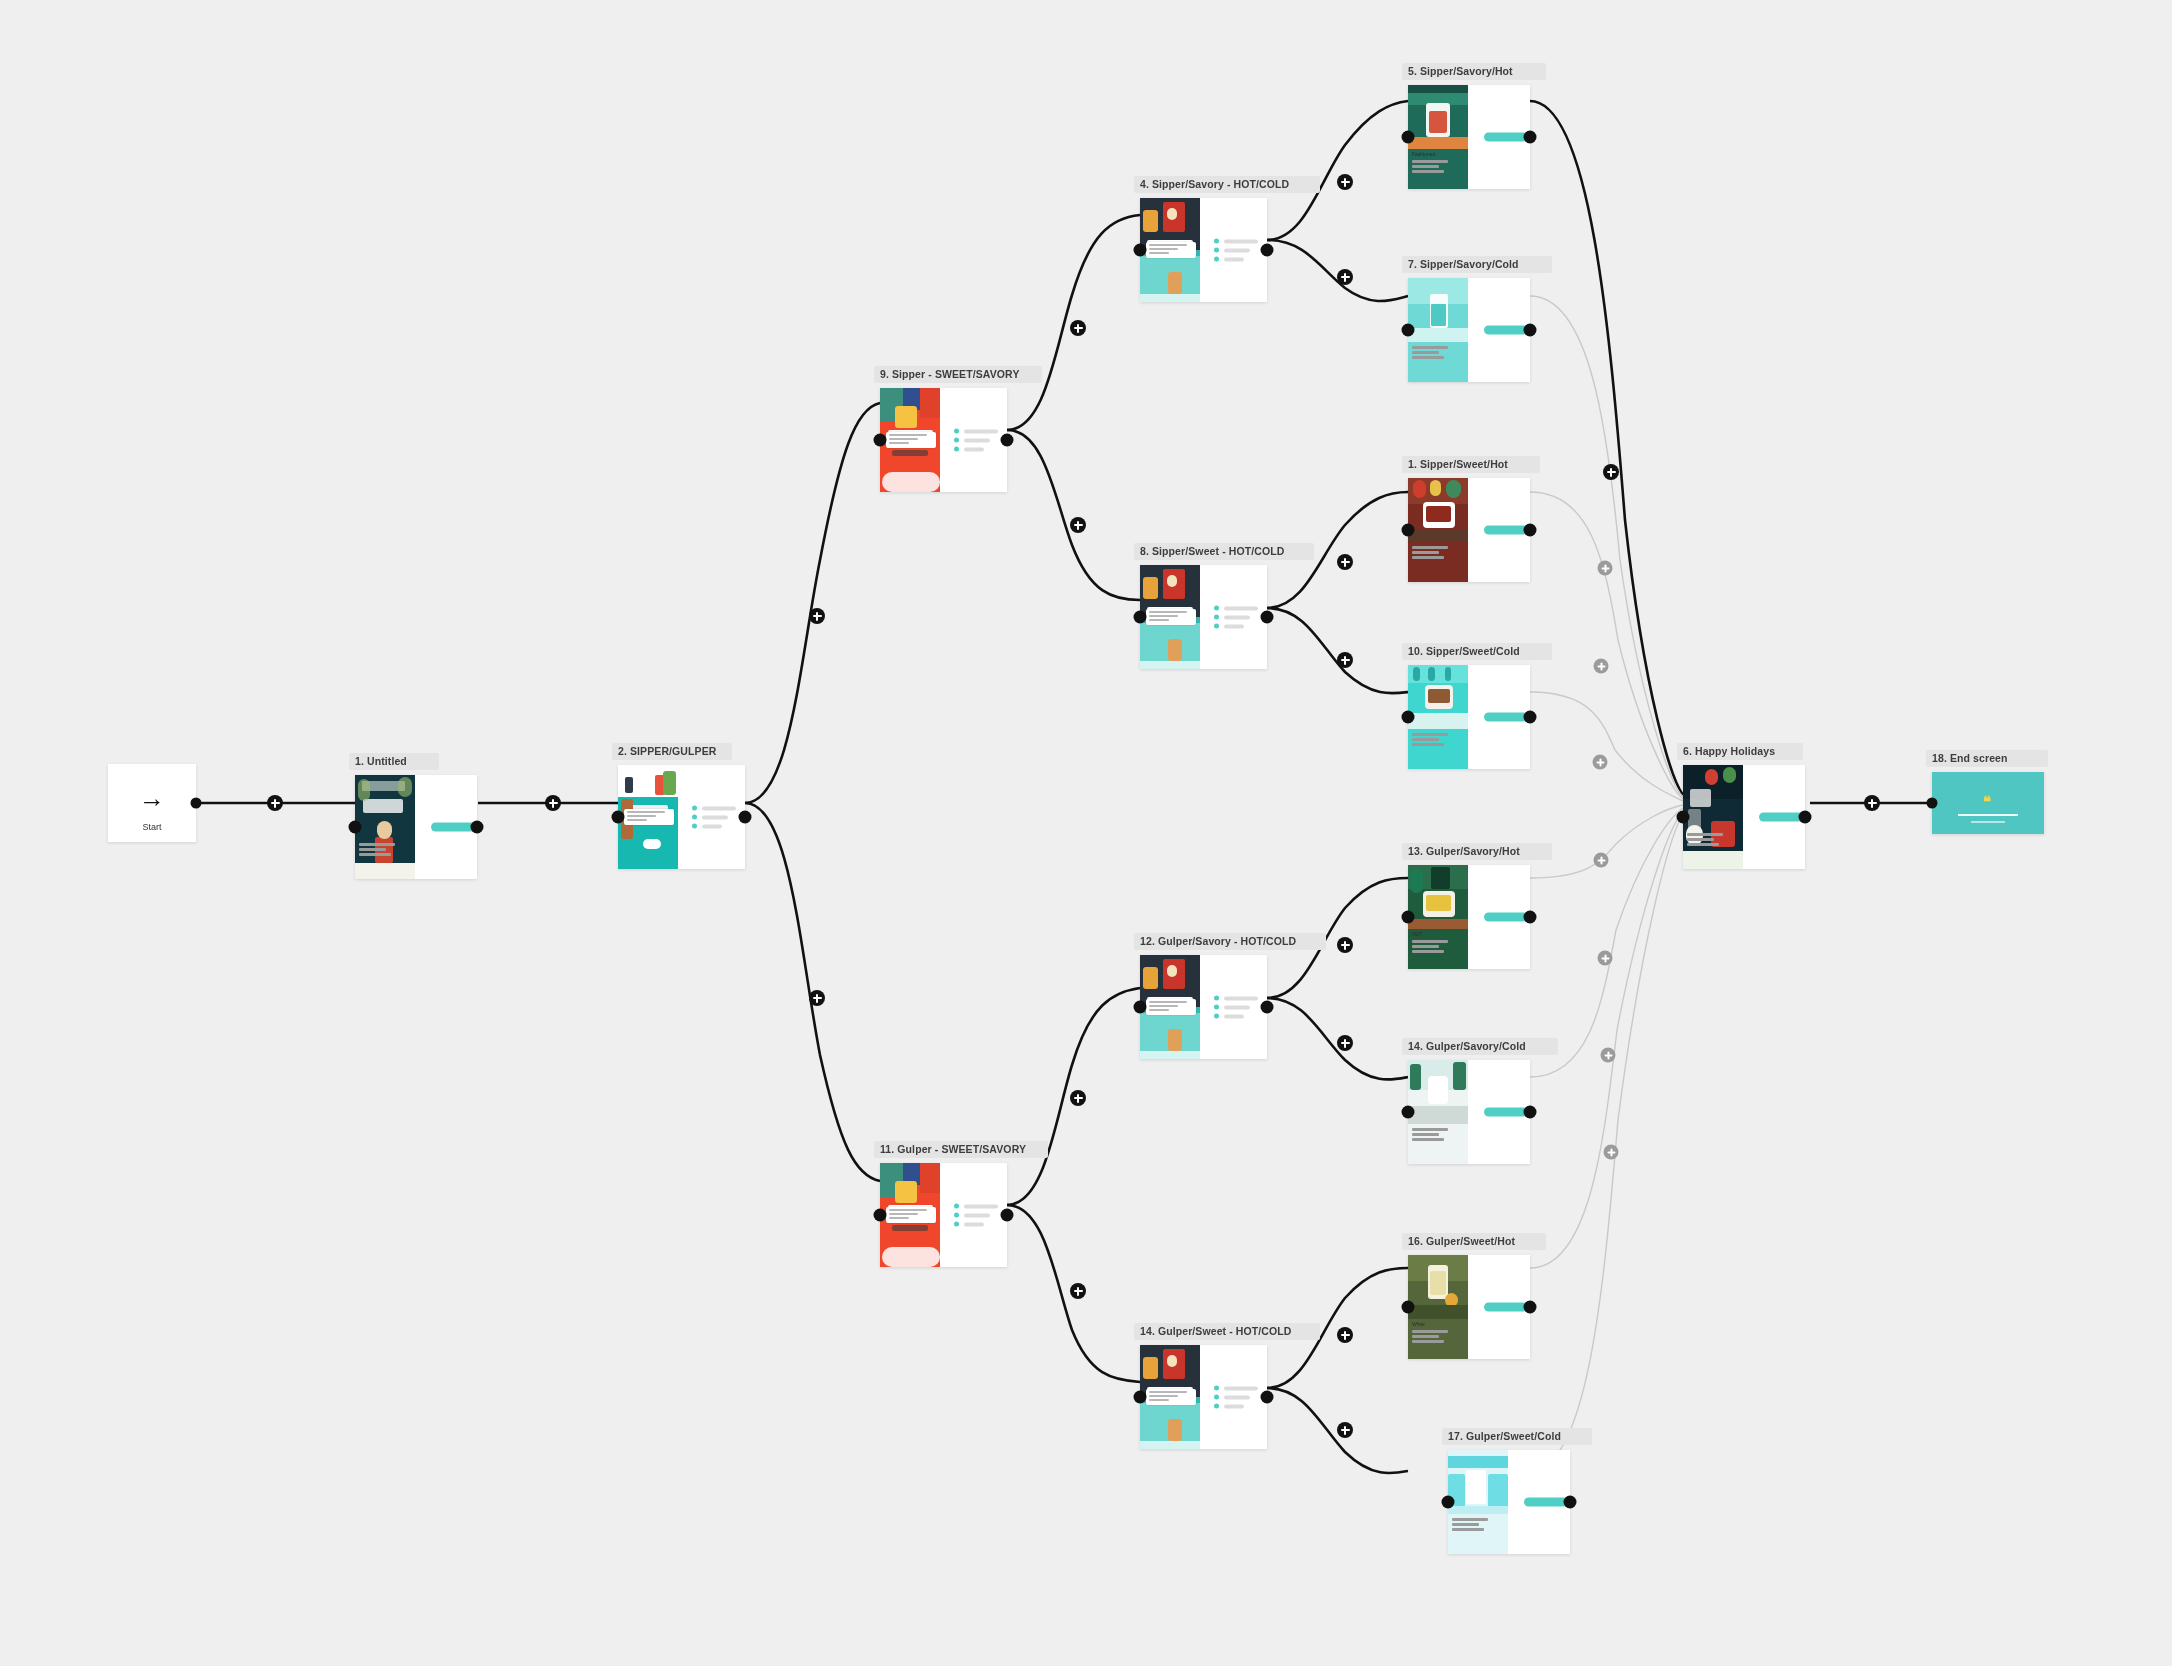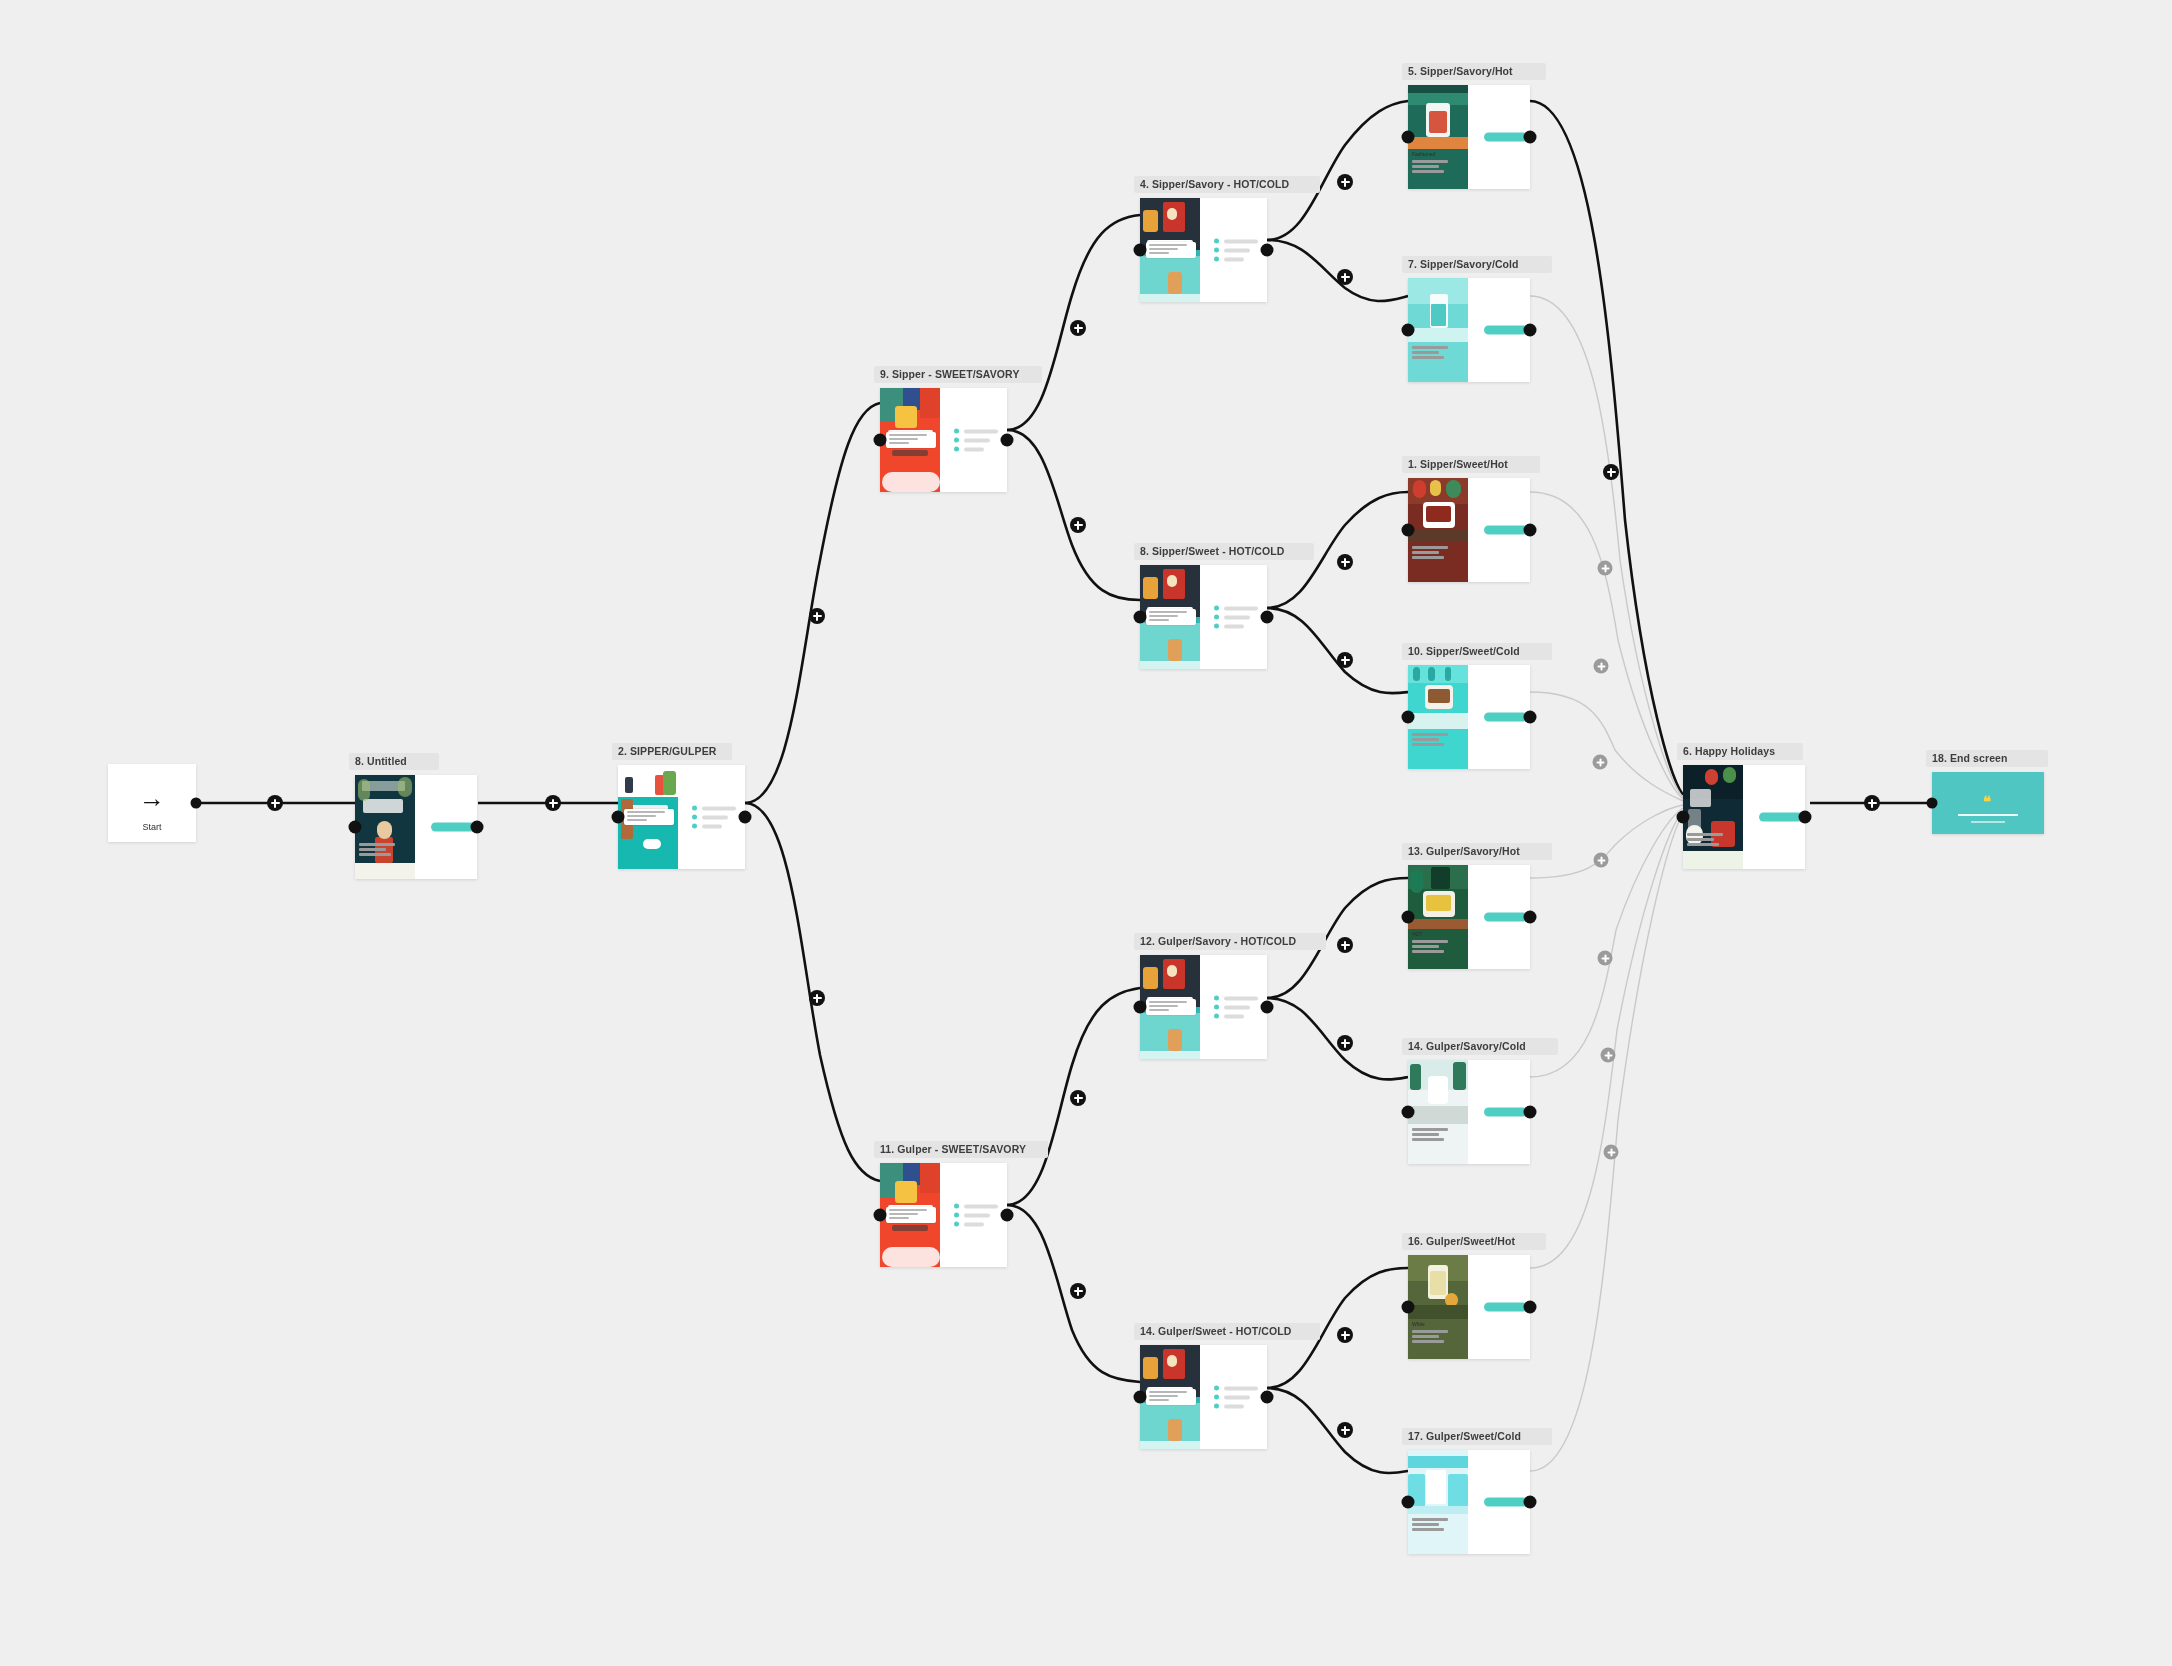--- a/index.html
+++ b/index.html
@@ -186,21 +186,21 @@
   <div class="plus gray" style="left:1605px;top:568px"></div>
   <div class="plus gray" style="left:1601px;top:666px"></div>
   <div class="plus gray" style="left:1600px;top:762px"></div>
   <div class="plus gray" style="left:1601px;top:860px"></div>
   <div class="plus gray" style="left:1605px;top:958px"></div>
   <div class="plus gray" style="left:1608px;top:1055px"></div>
   <div class="plus gray" style="left:1611px;top:1152px"></div>
 
 <div class="node" style="left: 355px; top: 775px;">
       <div class="node-title-bg" style="width: 90px;"></div>
-      <div class="node-title">8. Untitled</div>
+      <div class="node-title">1. Untitled</div>
       <div class="card" style="width: 122px; height: 104px;">
         <div class="thumb" style="width: 60px; height: 104px;">
           <div class="art" style="background: rgb(17, 54, 63);">
             <div style="position: absolute; left: 11.1111%; top: 5.76923%; width: 72.2222%; height: 9.61538%; background: rgb(233, 243, 234); border-radius: 1px; opacity: 0.55;"></div>
             <div style="position: absolute; left: 13.8889%; top: 23.0769%; width: 66.6667%; height: 13.4615%; background: rgb(255, 255, 255); border-radius: 2px; opacity: 0.8;"></div>
             <div style="position: absolute; left: 33.3333%; top: 59.6154%; width: 30.5556%; height: 25%; background: rgb(201, 68, 47); border-radius: 2px;"></div>
             <div style="position: absolute; left: 36.1111%; top: 44.2308%; width: 25%; height: 17.3077%; background: rgb(232, 201, 160); border-radius: 9px;"></div>
             <div style="position: absolute; left: 5.55556%; top: 3.84615%; width: 19.4444%; height: 21.1538%; background: rgb(157, 189, 110); border-radius: 7px; opacity: 0.6;"></div>
             <div style="position: absolute; left: 72.2222%; top: 1.92308%; width: 22.2222%; height: 19.2308%; background: rgb(157, 189, 110); border-radius: 8px; opacity: 0.6;"></div>
             <div style="position: absolute; left: 0%; top: 84.6154%; width: 100%; height: 15.3846%; background: rgb(243, 243, 236); border-radius: 0px;"></div>
@@ -690,21 +690,21 @@
           </div>
           <div class="cap" style="top: 66px;"><span>White</span><b style="width:70%"></b><b style="width:52%"></b><b style="width:62%"></b></div>
         </div>
         <div class="detail">
           <div class="pill"></div>
         </div>
       </div>
       <div class="handle" style="left: 0px; top: 52px;"></div>
       <div class="handle" style="left: 122px; top: 52px;"></div>
     </div>
-    <div class="node" style="left: 1408px; top: 1450px; text-align: right;">
+    <div class="node" style="left: 1448px; top: 1450px; text-align: right;">
       <div class="node-title-bg" style="width: 150px;"></div>
       <div class="node-title">17. Gulper/Sweet/Cold</div>
       <div class="card" style="width: 122px; height: 104px;">
         <div class="thumb" style="width: 60px; height: 104px;">
           <div class="art" style="background: rgb(223, 245, 247);">
             <div style="position: absolute; left: 0%; top: 5.76923%; width: 100%; height: 11.5385%; background: rgb(95, 214, 222); border-radius: 0px;"></div>
             <div style="position: absolute; left: 0%; top: 23.0769%; width: 27.7778%; height: 32.6923%; background: rgb(111, 221, 228); border-radius: 2px;"></div>
             <div style="position: absolute; left: 66.6667%; top: 23.0769%; width: 33.3333%; height: 32.6923%; background: rgb(111, 221, 228); border-radius: 2px;"></div>
             <div style="position: absolute; left: 30.5556%; top: 19.2308%; width: 33.3333%; height: 32.6923%; background: rgb(255, 255, 255); border-radius: 2px;"></div>
             <div style="position: absolute; left: 0%; top: 53.8462%; width: 100%; height: 7.69231%; background: rgb(191, 238, 242); border-radius: 0px;"></div>

